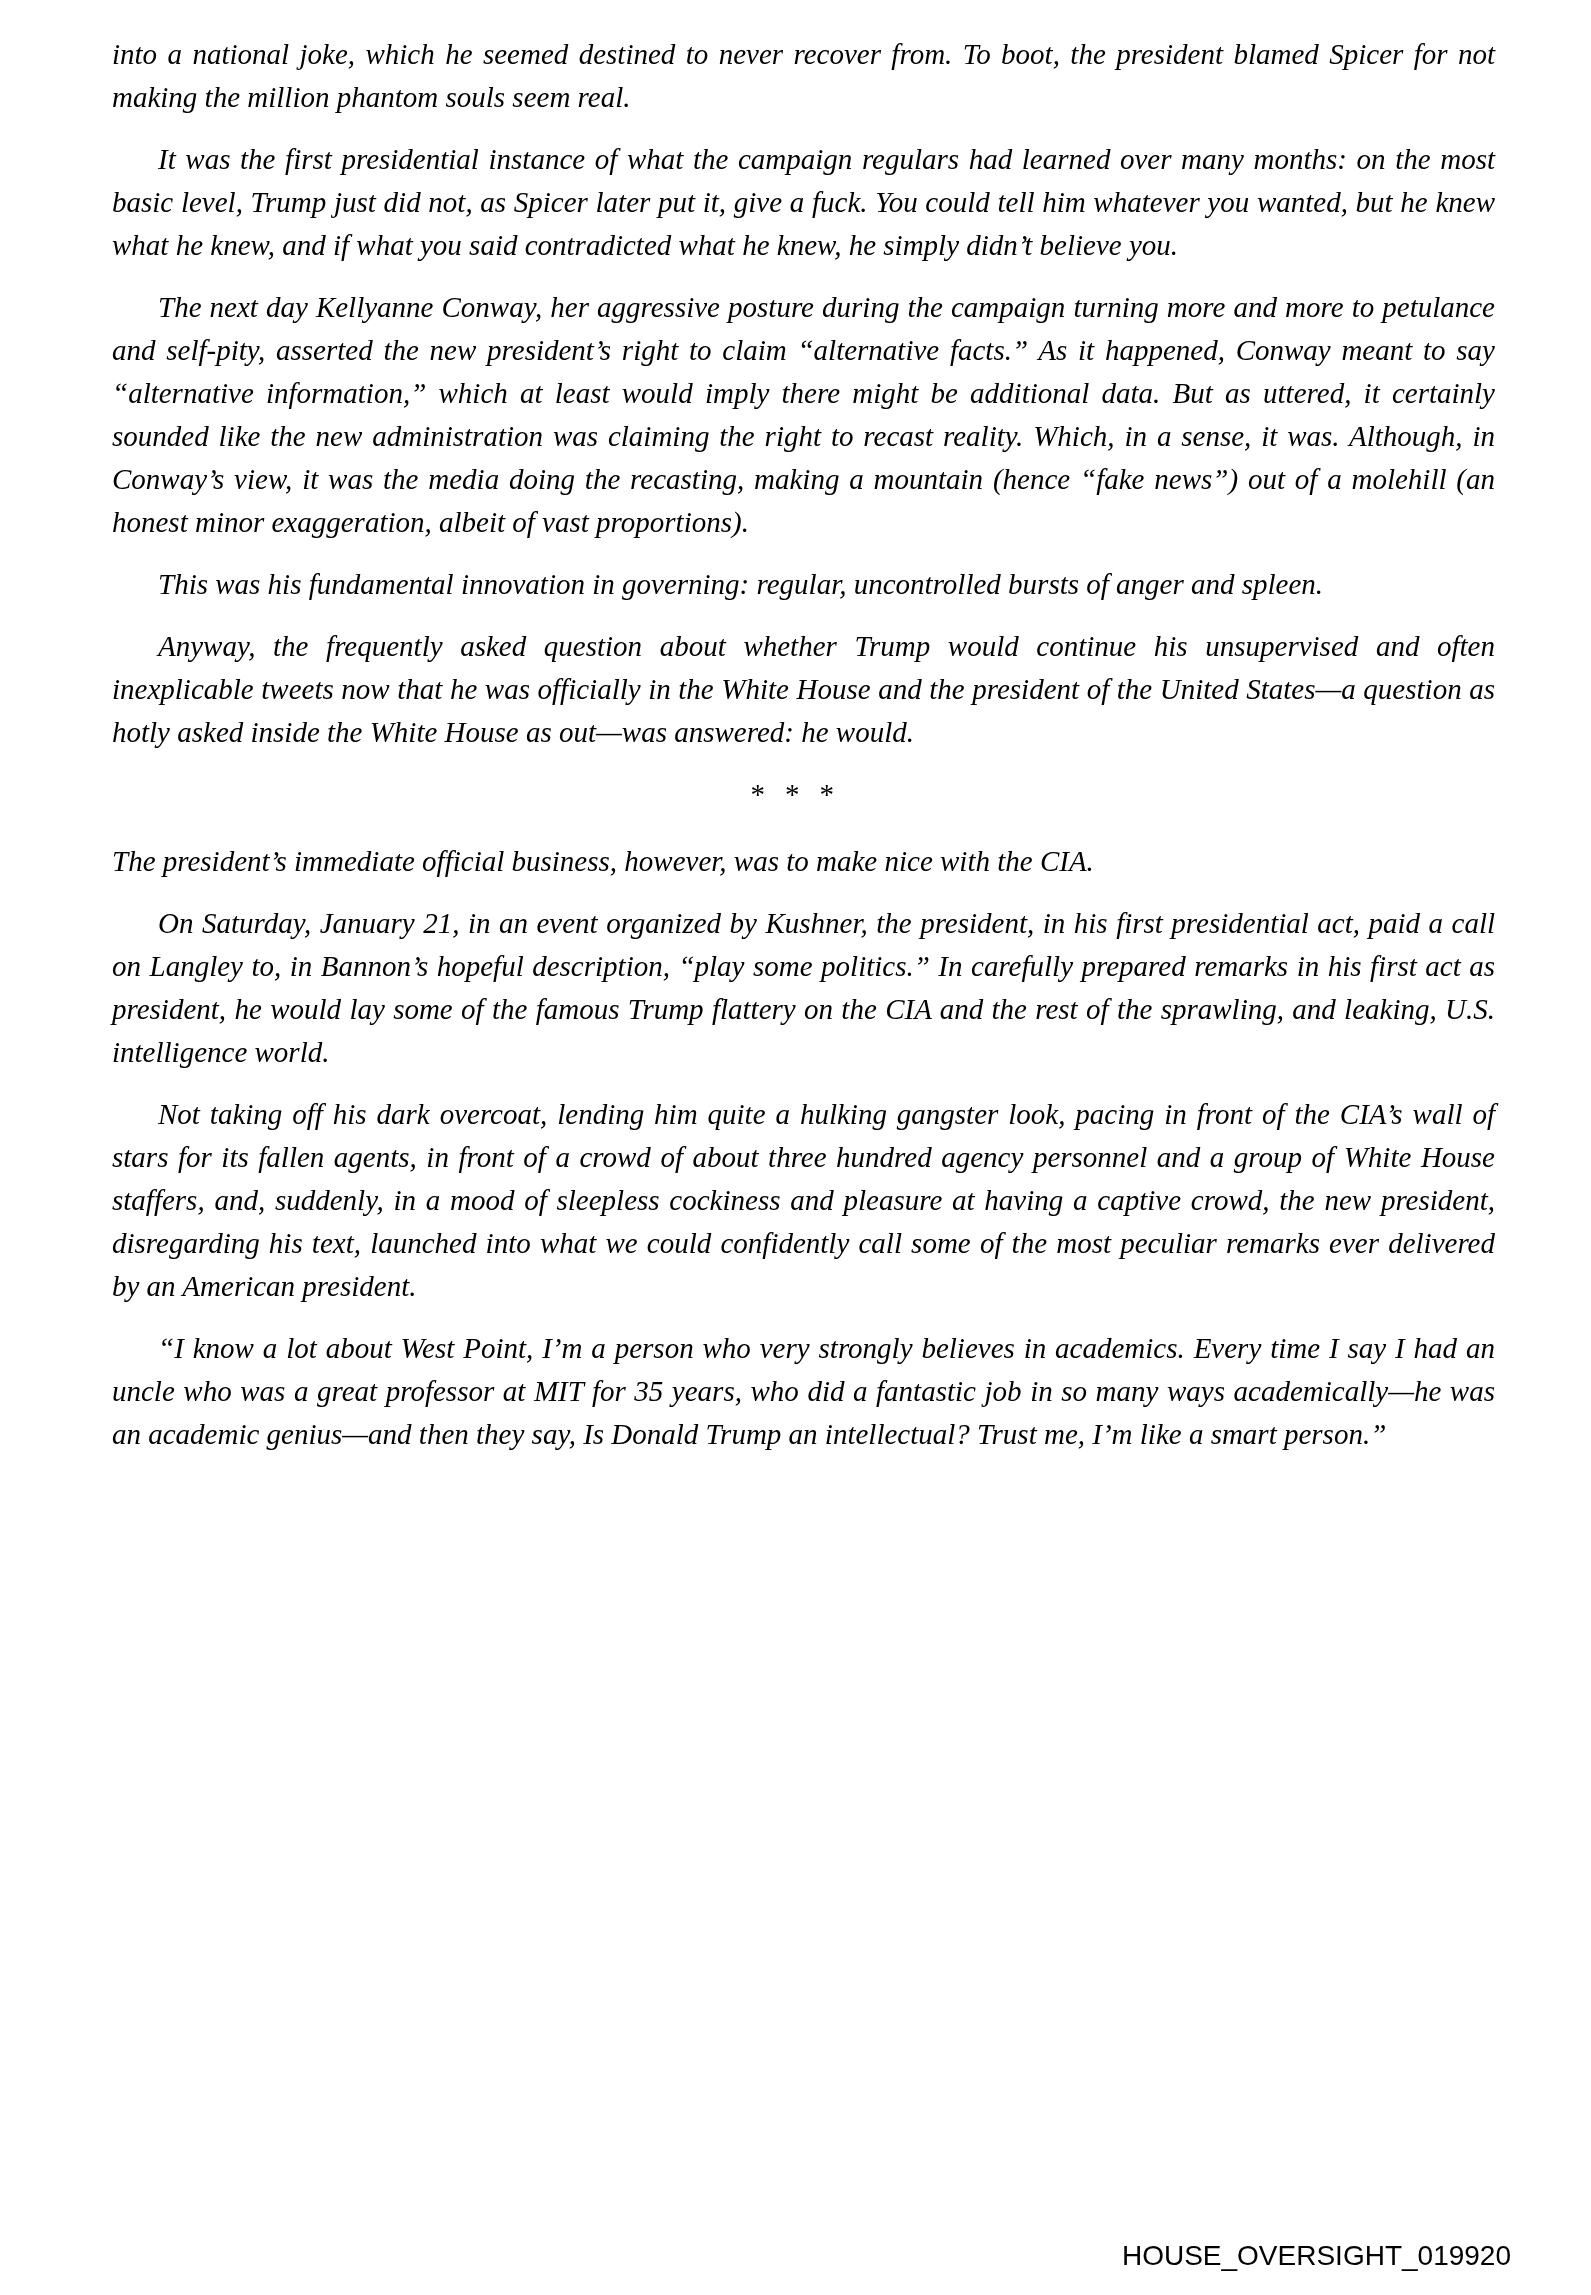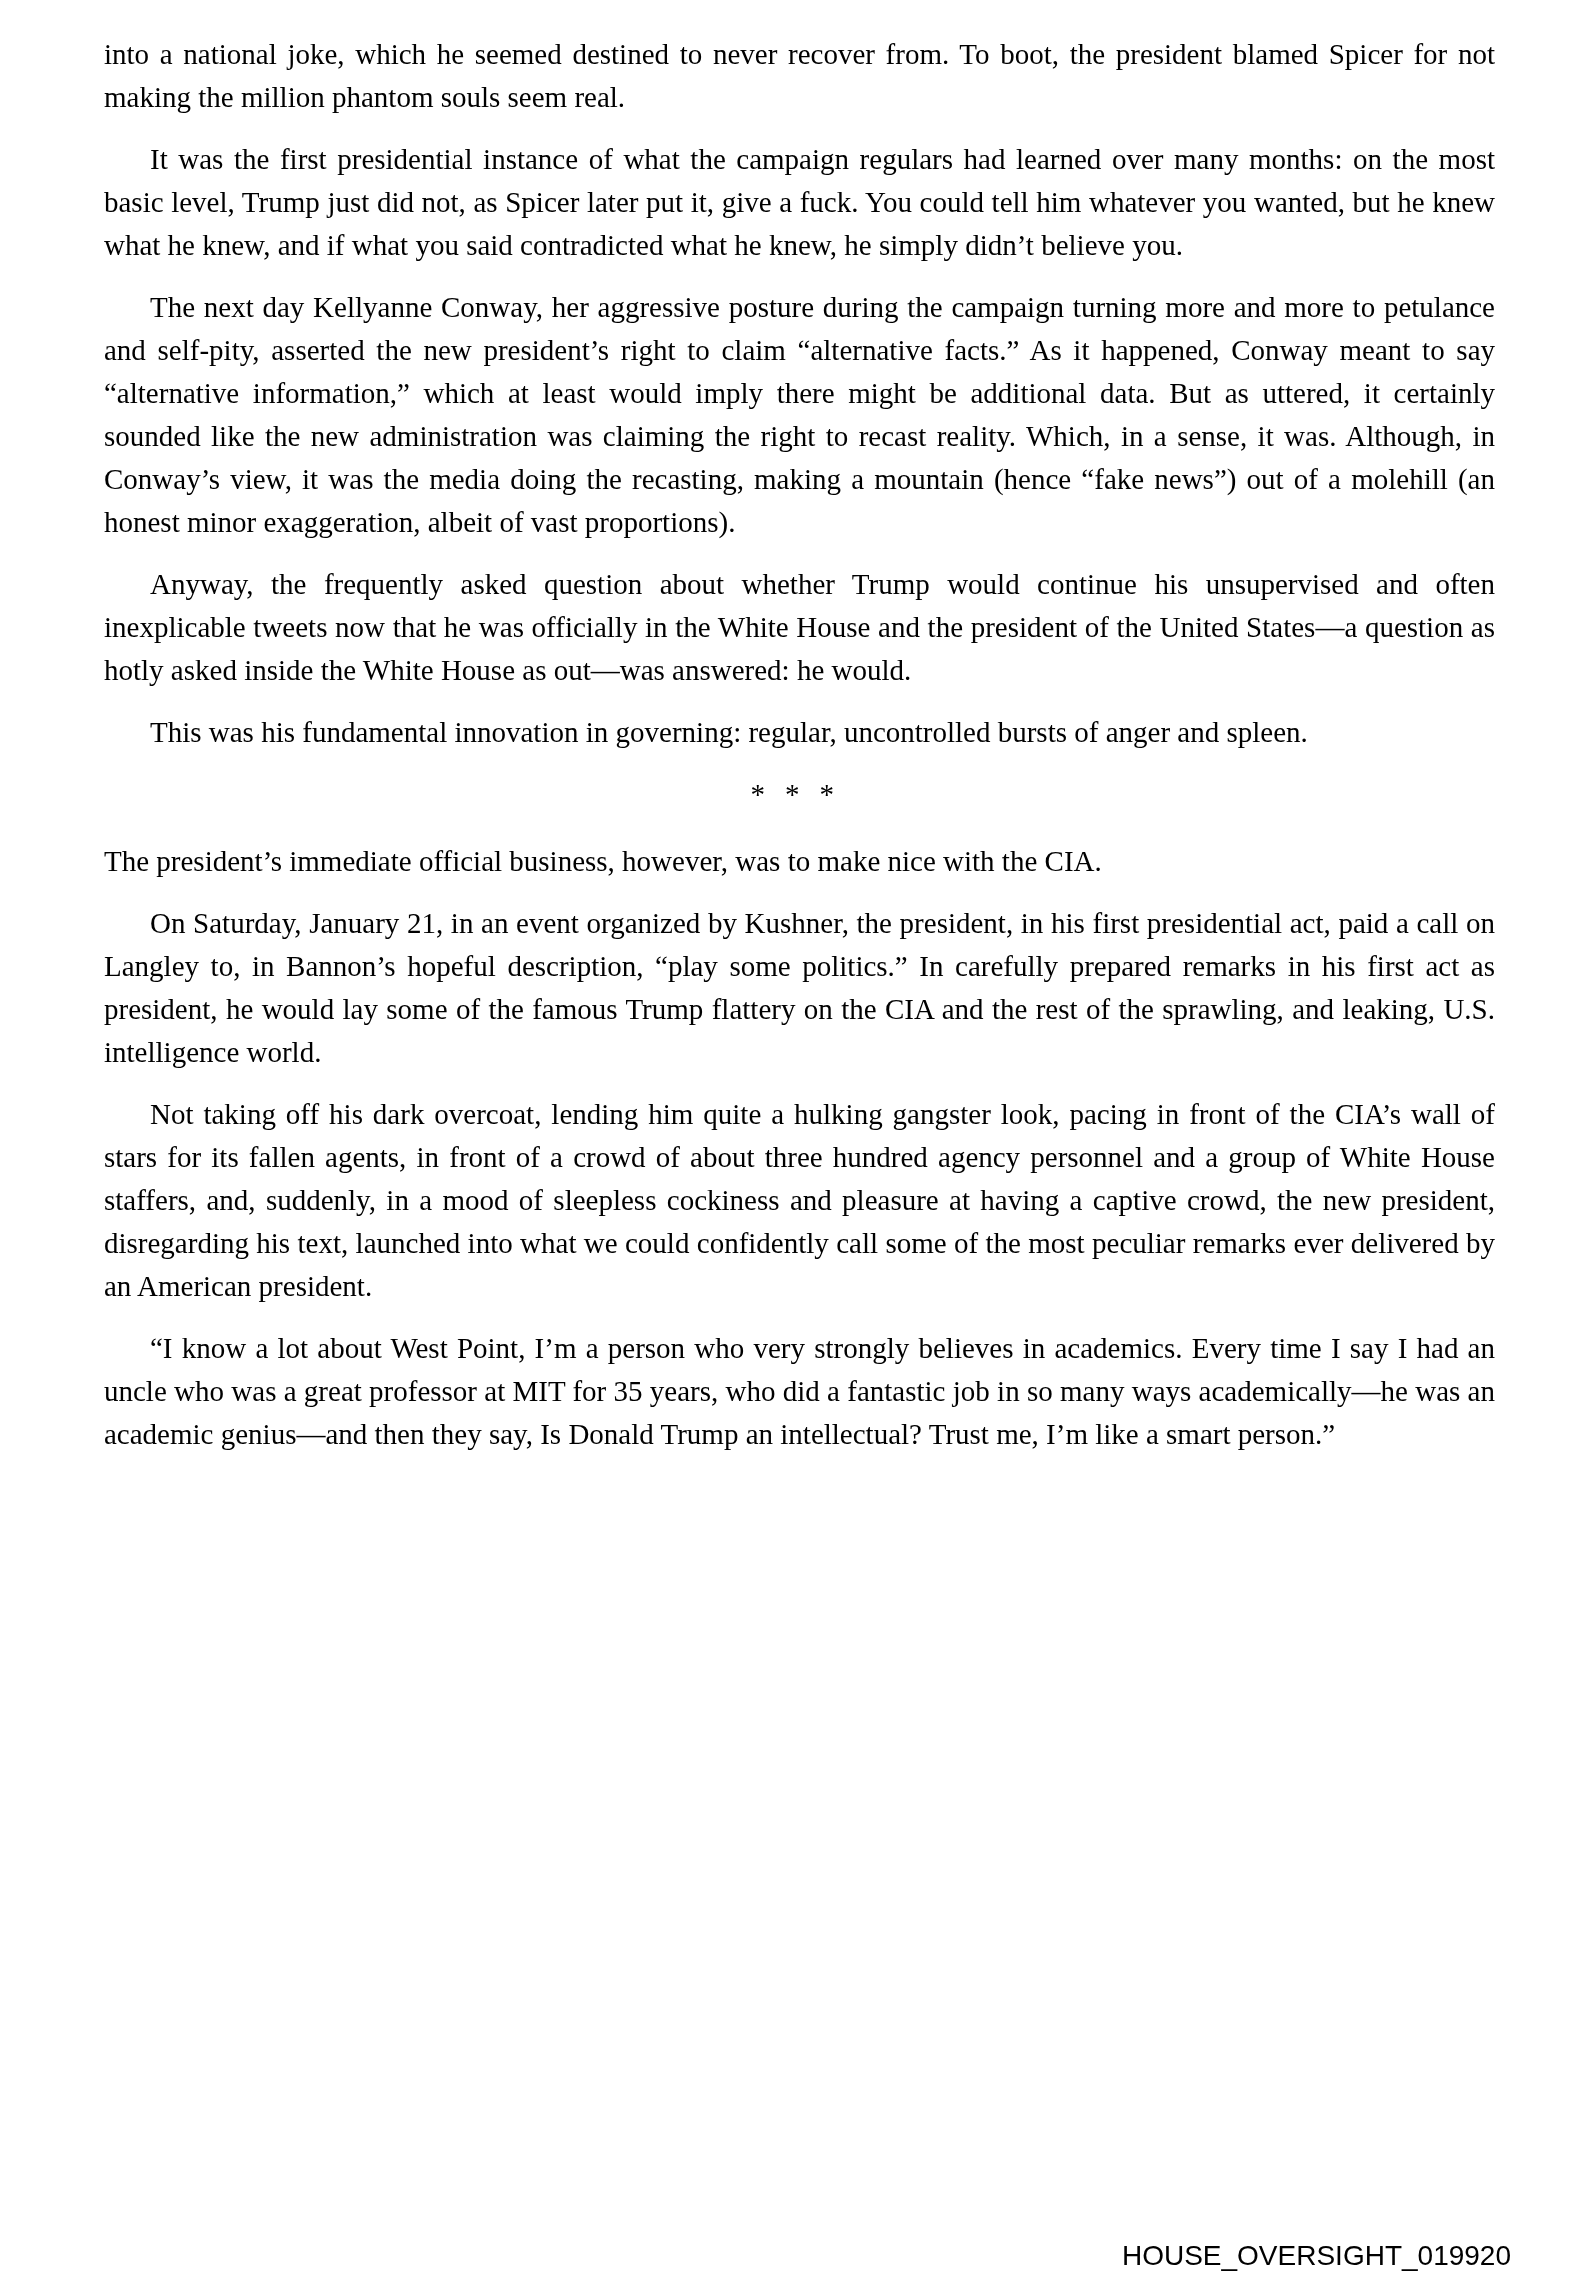--- a/index.html
+++ b/index.html
@@ -22,21 +22,22 @@
   .content {
     position: absolute;
     left: 96px;
     top: 33px;
     width: 1399px;
   }
   p.para {
     font-size: 29px;
     line-height: 43px;
     text-align: justify;
-    margin: 0 0 19px 8px;
+    margin: 0 0 19px 16px;
+    font-style: italic;
   }
   p.para.indent {
     text-indent: 46px;
   }
   .section-break {
     font-size: 29px;
     line-height: 43px;
     text-align: center;
     letter-spacing: 6.4px;
     margin: 5.1px 0 24.4px 0;
@@ -51,22 +52,22 @@
   }
 </style>
 </head>
 <body>
 
 <div class="page">
   <div class="content">
     <p class="para">into a national joke, which he seemed destined to never recover from. To boot, the president blamed Spicer for not making the million phantom souls seem real.</p>
     <p class="para indent">It was the first presidential instance of what the campaign regulars had learned over many months: on the most basic level, Trump just did not, as Spicer later put it, give a fuck. You could tell him whatever you wanted, but he knew what he knew, and if what you said contradicted what he knew, he simply didn’t believe you.</p>
     <p class="para indent">The next day Kellyanne Conway, her aggressive posture during the campaign turning more and more to petulance and self-pity, asserted the new president’s right to claim “alternative facts.” As it happened, Conway meant to say “alternative information,” which at least would imply there might be additional data. But as uttered, it certainly sounded like the new administration was claiming the right to recast reality. Which, in a sense, it was. Although, in Conway’s view, it was the media doing the recasting, making a mountain (hence “fake news”) out of a molehill (an honest minor exaggeration, albeit of vast proportions).</p>
+    <p class="para indent">This was his fundamental innovation in governing: regular, uncontrolled bursts of anger and spleen.</p>
     <p class="para indent">Anyway, the frequently asked question about whether Trump would continue his unsupervised and often inexplicable tweets now that he was officially in the White House and the president of the United States—a question as hotly asked inside the White House as out—was answered: he would.</p>
-    <p class="para indent">This was his fundamental innovation in governing: regular, uncontrolled bursts of anger and spleen.</p>
     <div class="section-break">* * *</div>
     <p class="para">The president’s immediate official business, however, was to make nice with the CIA.</p>
     <p class="para indent">On Saturday, January 21, in an event organized by Kushner, the president, in his first presidential act, paid a call on Langley to, in Bannon’s hopeful description, “play some politics.” In carefully prepared remarks in his first act as president, he would lay some of the famous Trump flattery on the CIA and the rest of the sprawling, and leaking, U.S. intelligence world.</p>
     <p class="para indent">Not taking off his dark overcoat, lending him quite a hulking gangster look, pacing in front of the CIA’s wall of stars for its fallen agents, in front of a crowd of about three hundred agency personnel and a group of White House staffers, and, suddenly, in a mood of sleepless cockiness and pleasure at having a captive crowd, the new president, disregarding his text, launched into what we could confidently call some of the most peculiar remarks ever delivered by an American president.</p>
     <p class="para indent">“I know a lot about West Point, I’m a person who very strongly believes in academics. Every time I say I had an uncle who was a great professor at MIT for 35 years, who did a fantastic job in so many ways academically—he was an academic genius—and then they say, Is Donald Trump an intellectual? Trust me, I’m like a smart person.”</p>
   </div>
   <div class="footer-stamp">HOUSE_OVERSIGHT_019920</div>
 </div>
 
 

